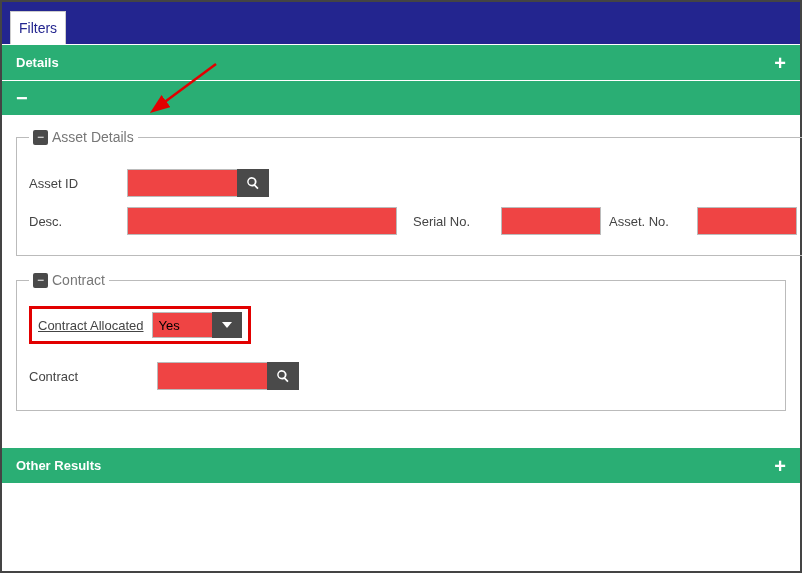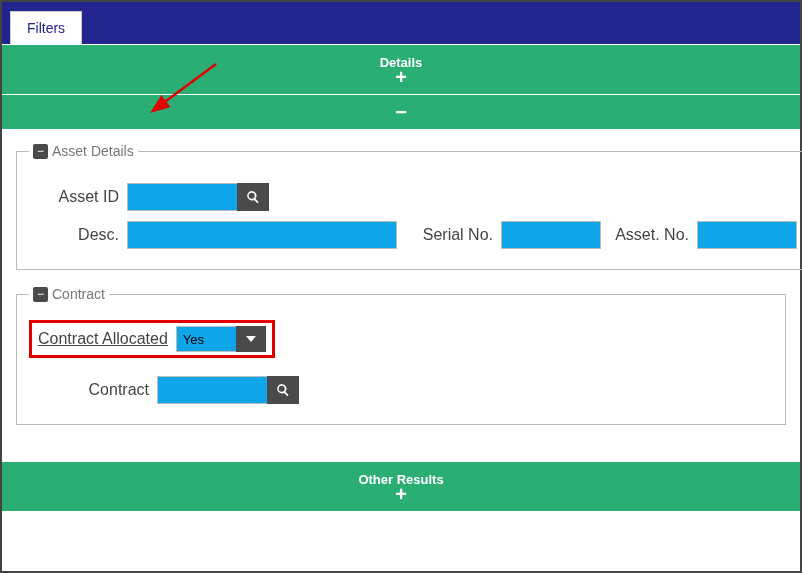--- a/index.html
+++ b/index.html
@@ -1,31 +1,31 @@
 <!DOCTYPE html>
 <html><head>
 <meta charset="utf-8">
 <style>
   * { box-sizing: border-box; margin: 0; padding: 0; }
   body { font-family: "Segoe UI", Arial, sans-serif; font-size: 13px; background: #fff; width: 802px; height: 573px; position: relative; overflow: hidden; }
   .frame { border: 2px solid #444; position: absolute; inset: 0; }
   .topbar { background: #23258f; height: 42px; display: flex; align-items: flex-end; padding-left: 8px; padding-top: 6px;}
-  .tab { padding: 8px 16px; color: #fff; font-size: 14px; cursor: pointer; border: 1px solid transparent; }
+  .tab { padding: 8px 8px; color: #fff; font-size: 14px; cursor: pointer; border: 1px solid transparent; }
   .tab.active { background: #fff; color: #23258f; border: 1px solid #ccc; border-bottom: none; font-weight: 500;}
-  .panel-header { background: #2aae74; color: #fff; padding: 10px 14px; font-weight: 600; display: flex; justify-content: space-between; align-items: center; border-top: 1px solid #fff; cursor: pointer; flex-direction: column; }
+  .panel-header { background: #2aae74; color: #fff; padding: 10px 14px; font-weight: 600; display: flex; justify-content: space-between; align-items: center; border-top: 1px solid #fff; cursor: pointer; }
   .panel-header .plusminus { font-size: 20px; font-weight: bold; line-height: 14px; }
   .panel-body { padding: 14px 14px 20px 14px; }
   fieldset { border: 1px solid #bbb; padding: 14px 12px 10px 12px; margin-bottom: 16px; }
   legend { color: #777; padding: 0 4px; font-size: 14px; display: flex; align-items: center; gap: 4px; }
   .legend-box { display: inline-flex; width: 15px; height: 15px; background: #4a4a4a; color: #fff; align-items: center; justify-content: center; font-size: 12px; line-height: 1; border-radius: 2px; }
   .row { display: flex; align-items: center; gap: 8px; margin: 10px 0; }
-  .lbl { width: 90px; text-align: right; color: #444; font-size: 16px; }
+  .lbl { width: 90px; color: #444; font-size: 13px; }
   .lbl.wide { width: 120px; }
   .lbl.short { width: 80px; }
-  input.text { height: 28px; border: 1px solid #bbb; padding: 0 6px; background: #0ea5e9; font-size: 13px; }
+  input.text { height: 28px; border: 1px solid #bbb; padding: 0 6px; background: #ef4444; font-size: 13px; }
   .w110 { width: 110px; }
   .w270 { width: 270px; }
   .w100 { width: 100px; }
   .btn { width: 32px; height: 28px; background: #4a4a4a; color: #fff; display: inline-flex; align-items: center; justify-content: center; cursor: pointer; }
   .btn svg { fill: #fff; }
   .combo { display: flex; align-items: center; }
   .combo input { border-right: 0; }
   .combo .btn { }
   .combo .btn + .btn { margin-left: 1px; }
   .combo .caret::before { content: ""; display: block; border-left: 5px solid transparent; border-right: 5px solid transparent; border-top: 6px solid #fff; }

